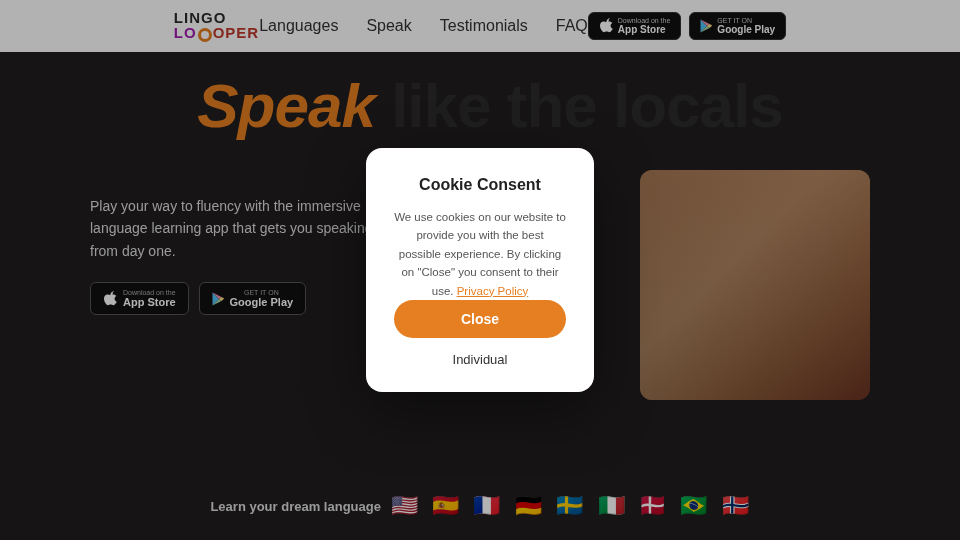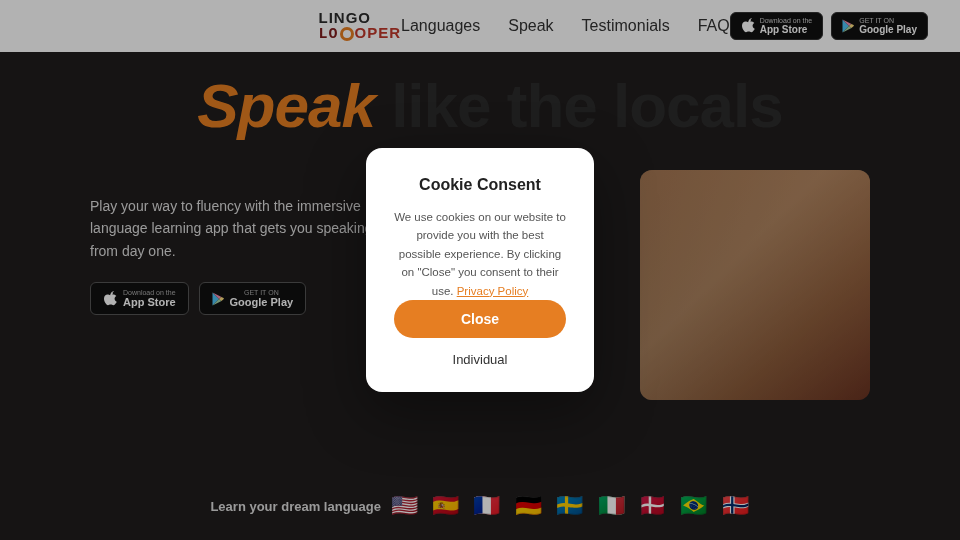--- a/index.html
+++ b/index.html
@@ -20,42 +20,42 @@
       filter: brightness(0.55);
     }
 
     
     .navbar {
       position: absolute;
       top: 0; left: 0; right: 0;
       height: 52px;
       display: flex;
       align-items: center;
-      justify-content: flex-end;
+      justify-content: center;
       padding: 0 32px;
       background: #fff;
       z-index: 1;
     }
     .logo {
       display: flex;
       flex-direction: column;
       line-height: 1;
     }
     .logo-top {
       font-size: 15px;
       font-weight: 700;
       color: #2c2c2c;
       letter-spacing: 1px;
     }
     .logo-bottom {
       font-size: 15px;
       font-weight: 700;
       letter-spacing: 1px;
     }
-    .logo-bottom span.lo { color: #7f1d1d; font-family: Liberation Mono, monospace; }
+    .logo-bottom span.lo { color: #a21caf; }
     .logo-bottom span.oper { color: #c0392b; }
     .logo-loop {
       display: inline-block;
       width: 14px;
       height: 14px;
       border-radius: 50%;
       border: 3px solid #e67e22;
       vertical-align: middle;
       margin: 0 1px;
     }

